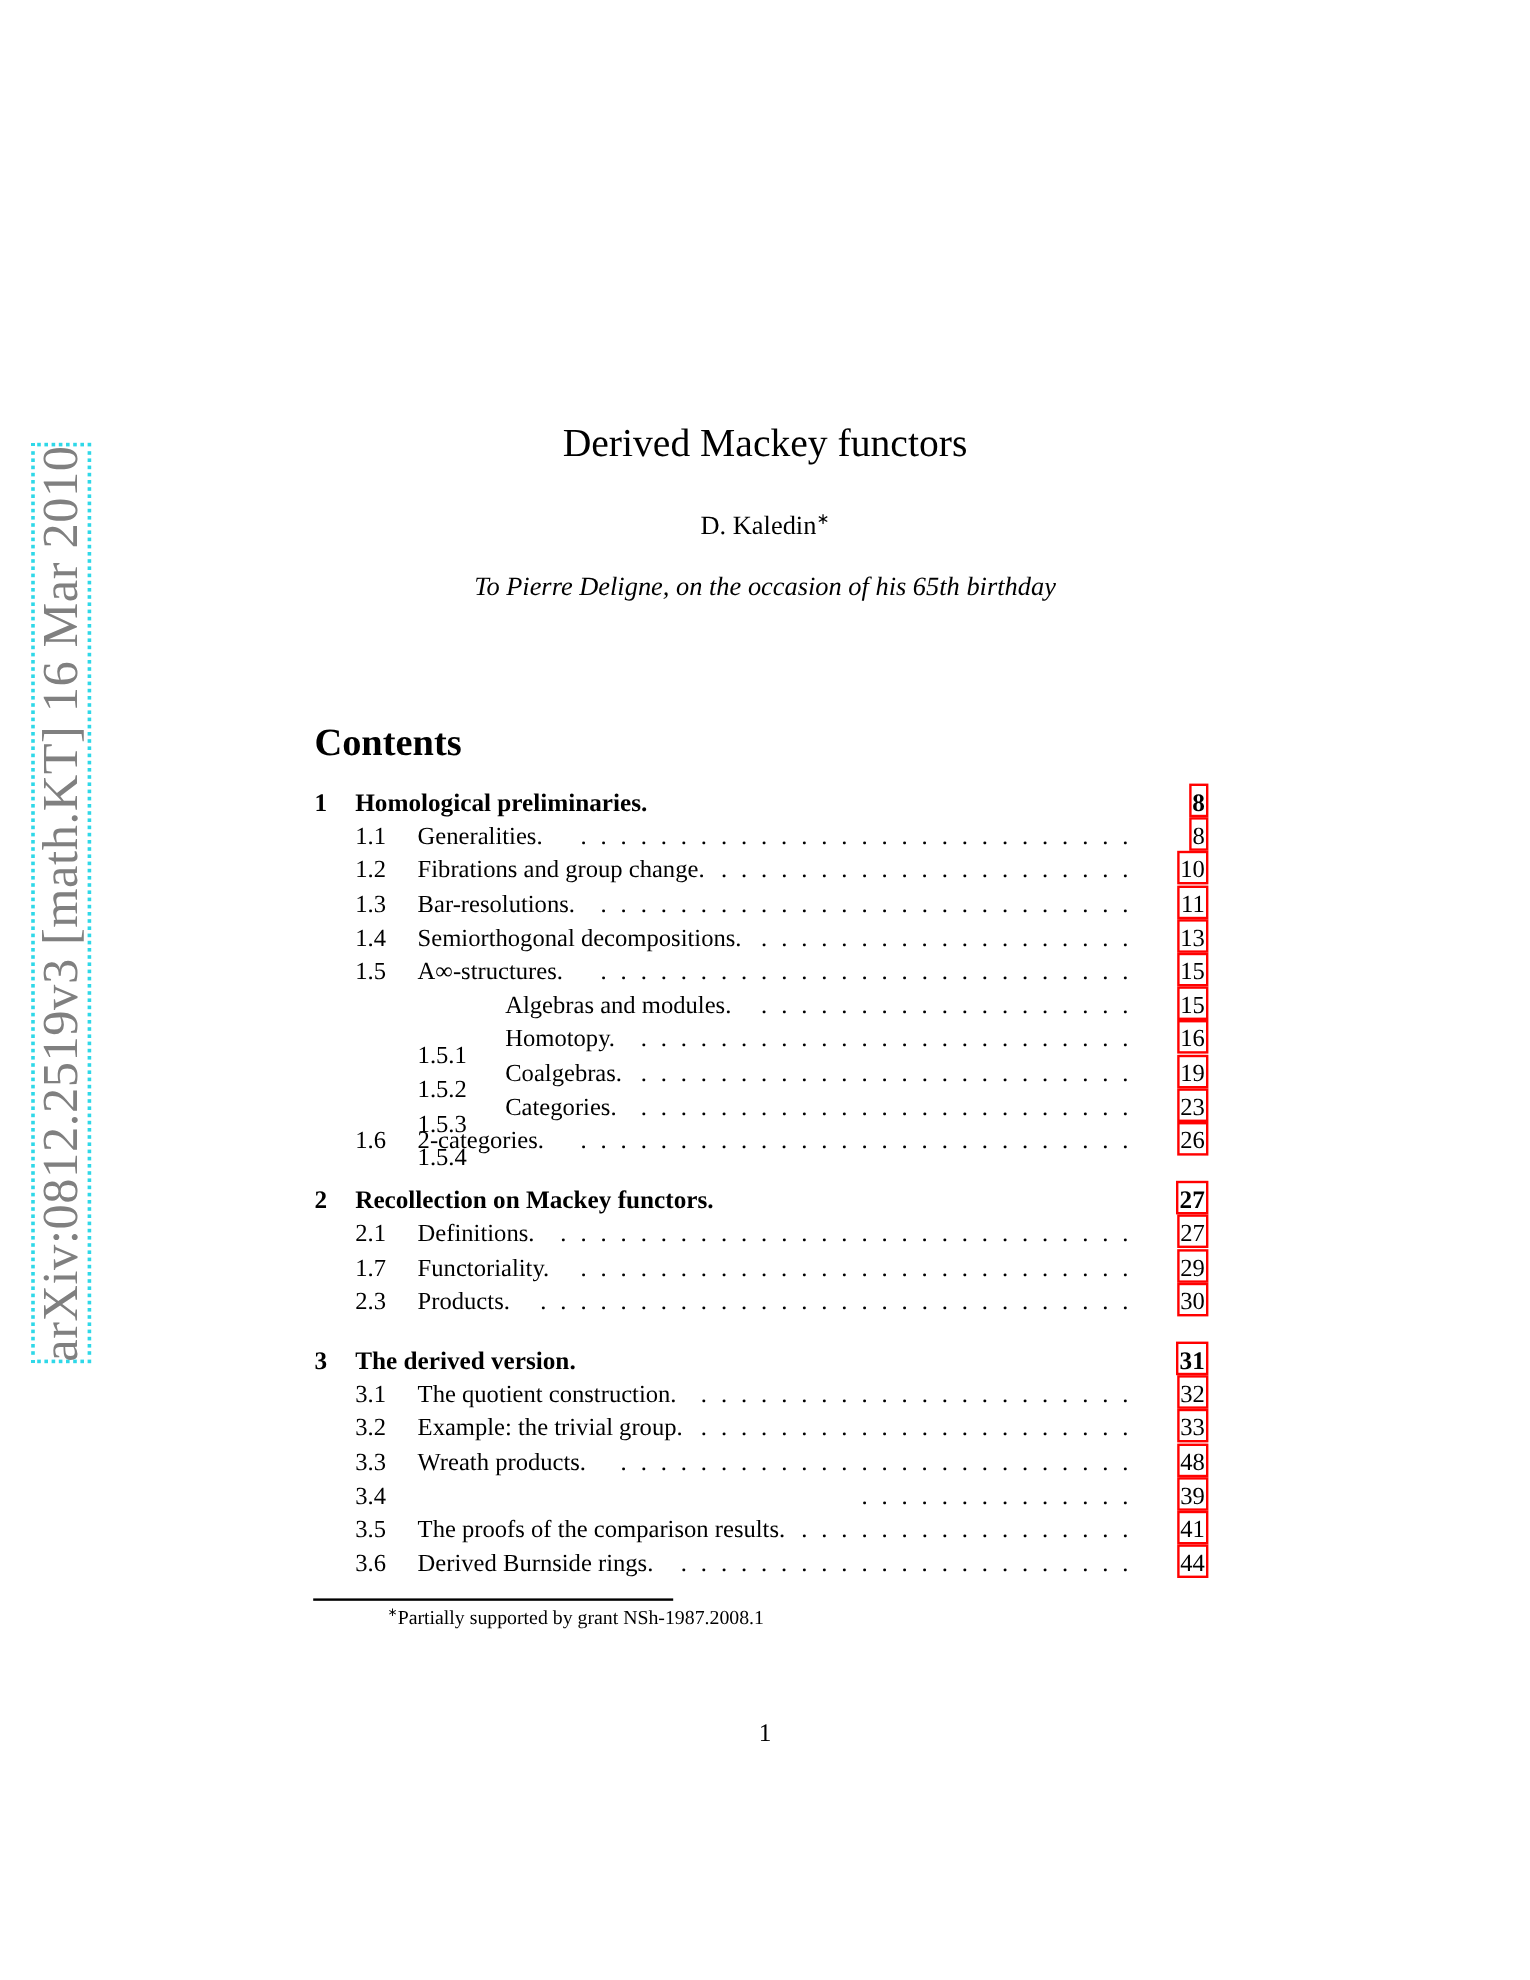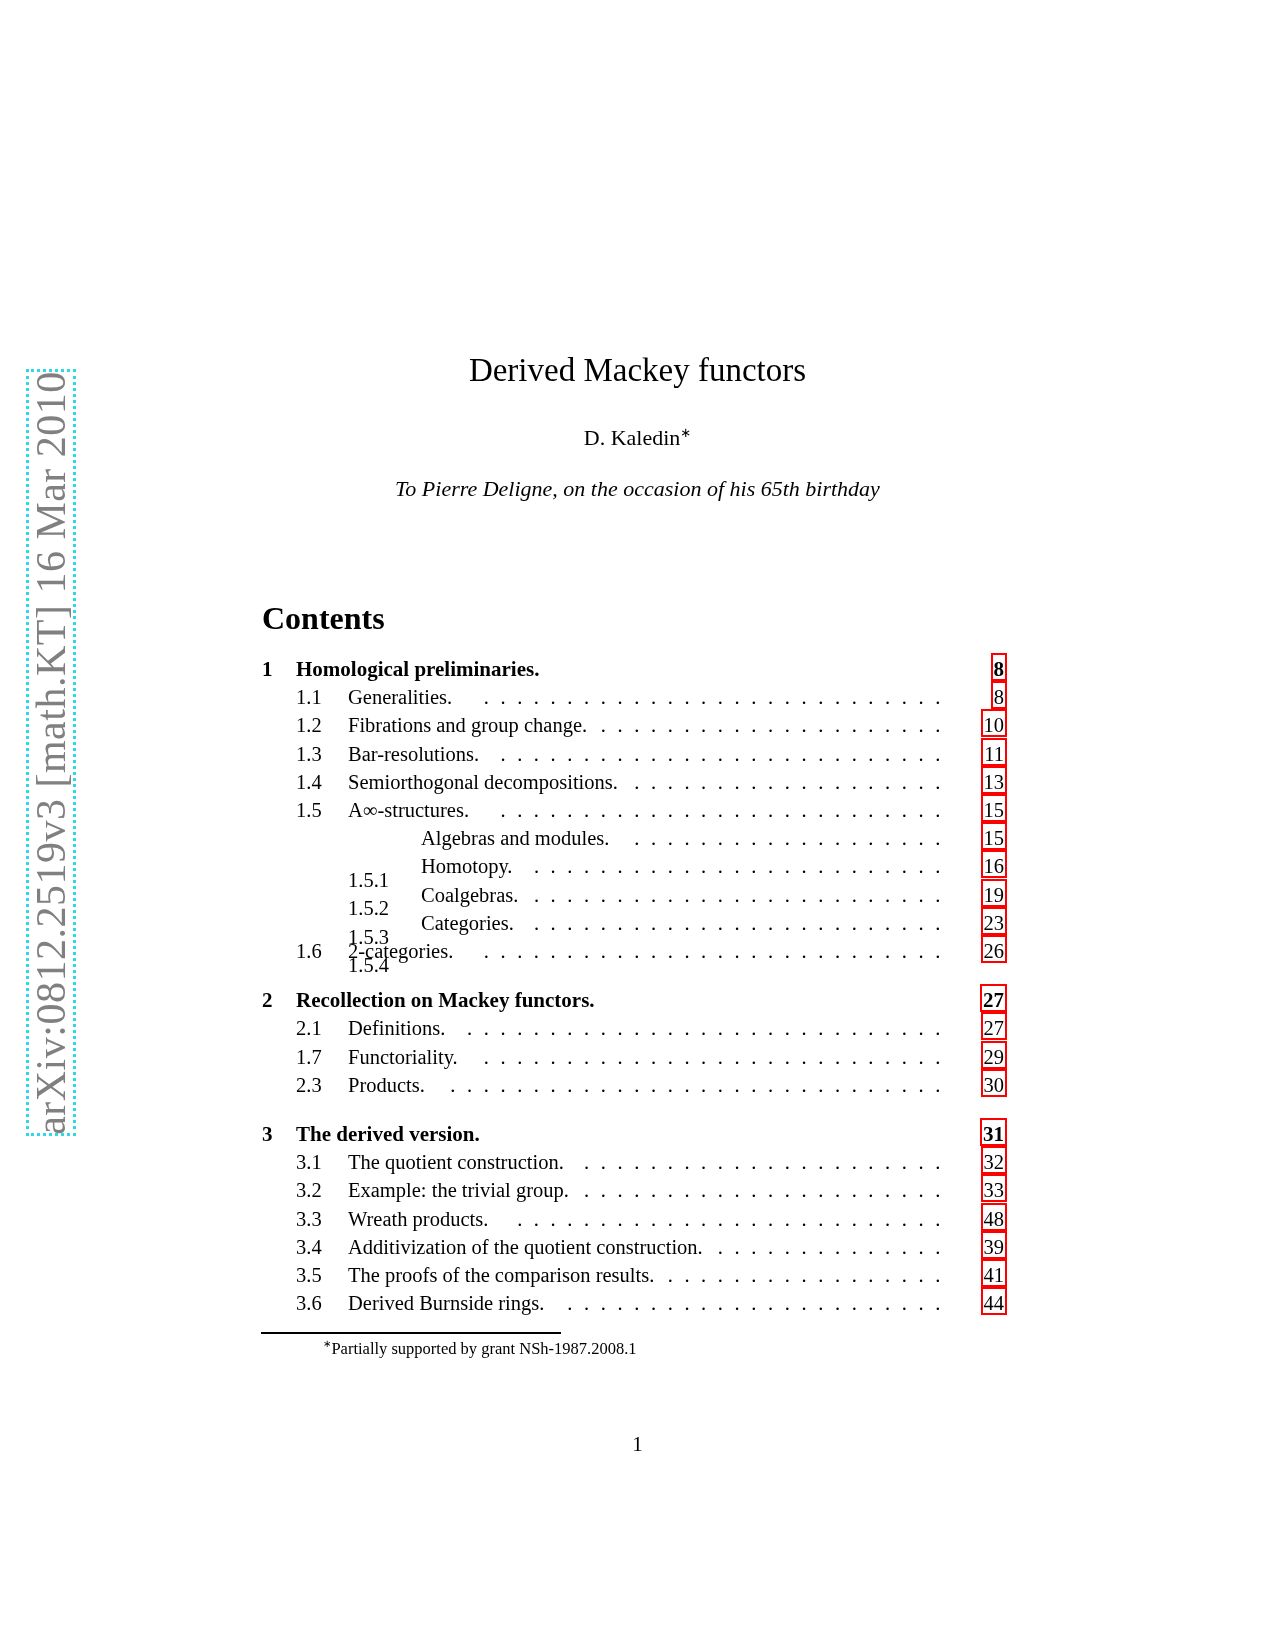--- a/index.html
+++ b/index.html
@@ -161,21 +161,20 @@
       <span class="pg" style="border-color: rgb(255, 0, 0);">33</span>
     </div>
     <div class="row sub" style="top: 549.6px;">
       <span class="num">3.3</span>
       <span class="txt">Wreath products.</span>
       <span class="dots" style="width: 456px;">..........................</span>
       <span class="pg" style="border-color: rgb(255, 0, 0);">48</span>
     </div>
     <div class="row sub" style="top: 577.8px;">
       <span class="num">3.4</span>
-      <span class="txt">Additivization of the quotient construction.</span>
       <span class="dots" style="width: 241px;">..............</span>
       <span class="pg" style="border-color: rgb(255, 0, 0);">39</span>
     </div>
     <div class="row sub" style="top: 606px;">
       <span class="num">3.5</span>
       <span class="txt">The proofs of the comparison results.</span>
       <span class="dots" style="width: 290px;">.................</span>
       <span class="pg" style="border-color: rgb(255, 0, 0);">41</span>
     </div>
     <div class="row sub" style="top: 634.2px;">

